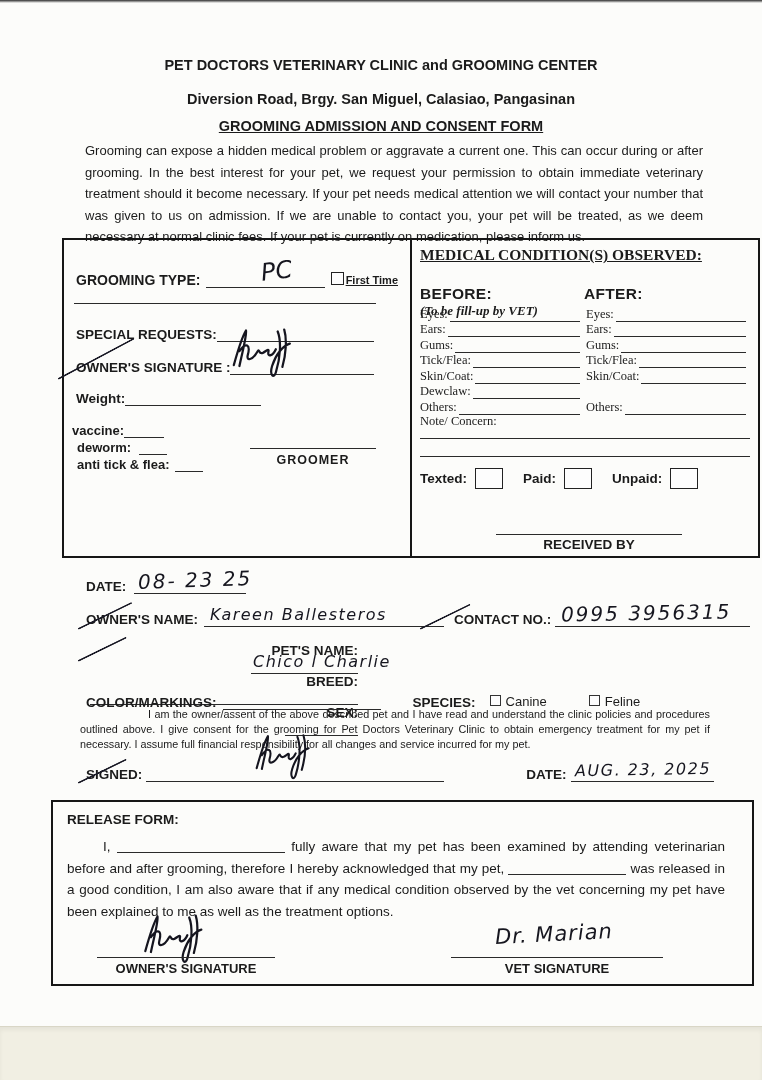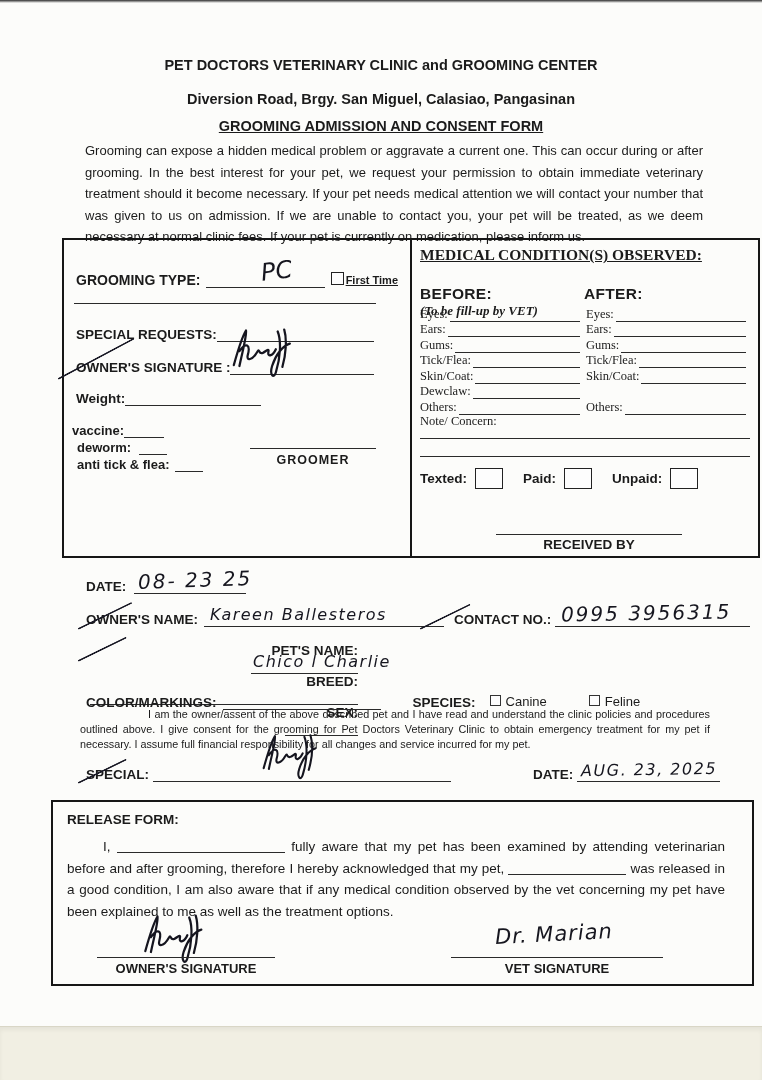--- a/index.html
+++ b/index.html
@@ -262,21 +262,21 @@
     <span class="lbl">COLOR/MARKINGS:</span>
     <span class="blank" style="width:158px;margin-left:6px;"></span>
     <span class="lbl" style="margin-left:32px;">SPECIES:</span>
     <span style="margin-left:14px;white-space:nowrap;"><span class="species-box"></span><span class="sp-lbl">Canine</span></span>
     <span style="margin-left:42px;white-space:nowrap;"><span class="species-box"></span><span class="sp-lbl">Feline</span></span>
   </div>
 
   <p class="consent">I am the owner/assent of the above described pet and I have read and understand the clinic policies and procedures outlined above. I give consent for the grooming for Pet Doctors Veterinary Clinic to obtain emergency treatment for my pet if necessary. I assume full financial responsibility for all changes and service incurred for my pet.</p>
 
   <div class="row" style="left:86px;top:766px;">
-    <span class="lbl">SPECIAL:</span>
+    <span class="lbl">SIGNED:</span>
     <span class="blank" style="width:298px;margin-left:4px;">
       <svg class="sig" viewBox="0 0 90 60" style="left:100px;top:-36px;width:82px;height:52px;">
           <use href="#sig-path"></use>
         </svg>
     </span>
     <span class="lbl" style="margin-left:82px;">DATE:</span>
     <span class="blank" style="width:143px;margin-left:4px;">
       <span class="hw" style="left:4px;bottom:2px;font-size:16px;letter-spacing:1.5px;transform:rotate(-1deg);">AUG. 23, 2025</span>
     </span>
   </div>

